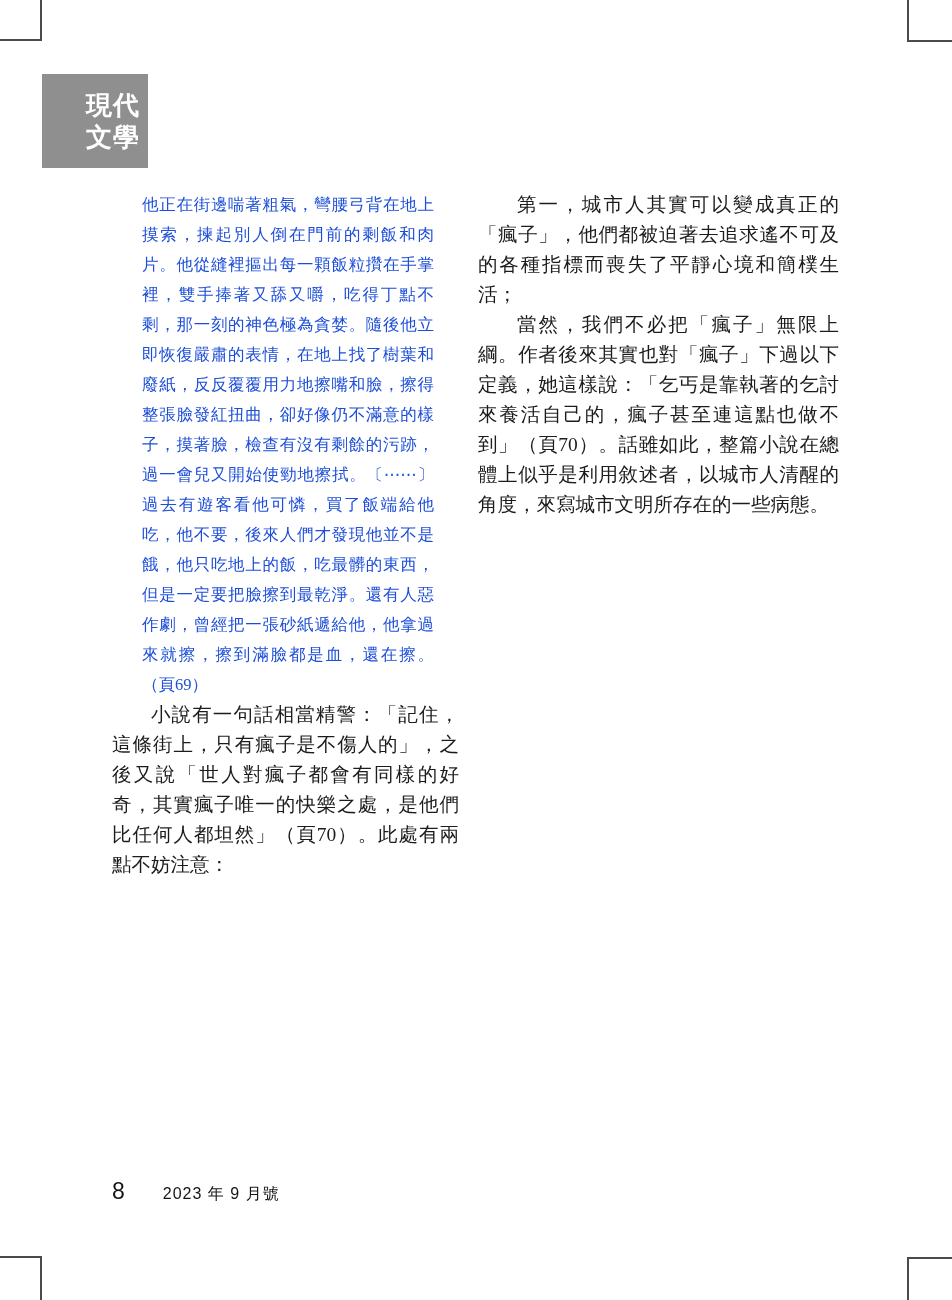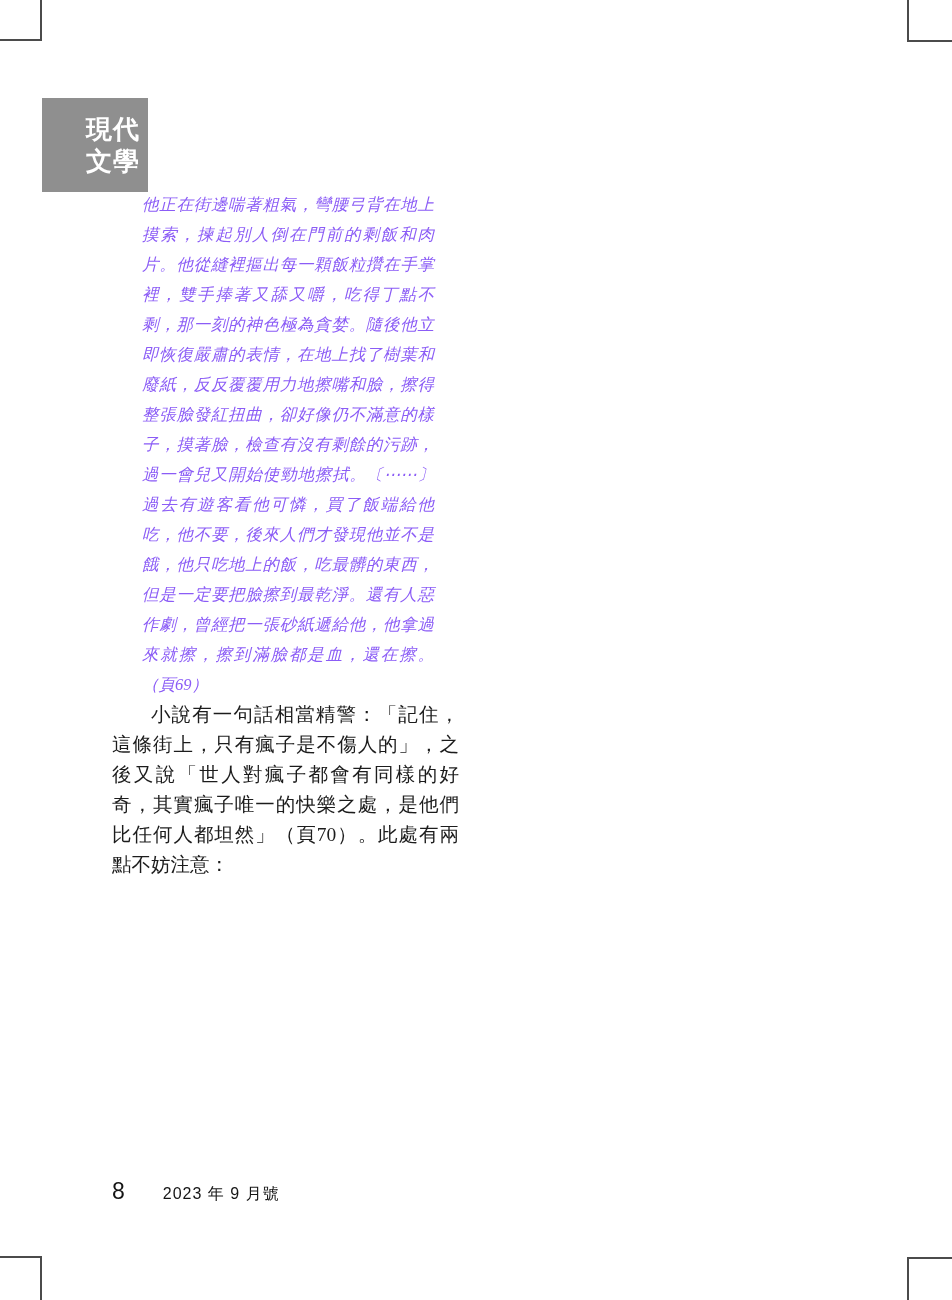--- a/index.html
+++ b/index.html
@@ -34,21 +34,20 @@
     height: 94px;
     background: #8f8f8f;
     color: #ffffff;
     font-family: "Liberation Sans", "DejaVu Sans", sans-serif;
     font-weight: bold;
     font-size: 26px;
     line-height: 32px;
     letter-spacing: 1px;
     text-align: right;
     padding: 15px 8px 0 0;
-    margin-top: 24px;
   }
 
   
   .col {
     position: absolute;
     top: 190px;
     color: #1c1c1c;
     font-size: 19.5px;
     line-height: 30px;
     text-align: justify;
@@ -56,22 +55,21 @@
   }
   .col-left  { left: 112px; width: 347px; }
   .col-right { left: 478px; width: 361px; }
   .col p { margin: 0; padding: 0; }
   .indent { text-indent: 2em; }
   .quote {
     margin: 0 16px 0 30px;
     width: 292px;
     font-size: 16.5px;
     line-height: 30px;
-    font-style: italic;
-    color: #8b5cf6;
+    color: #1d4ed8;
   }
 
   
   .footer {
     position: absolute;
     left: 112px;
     top: 1178px;
     display: flex;
     align-items: baseline;
     gap: 38px;
@@ -95,20 +93,22 @@
     <div>現代</div>
     <div>文學</div>
   </div>
 
   <div class="col col-left">
     <div class="quote">他正在街邊喘著粗氣，彎腰弓背在地上摸索，揀起別人倒在門前的剩飯和肉片。他從縫裡摳出每一顆飯粒攢在手掌裡，雙手捧著又舔又嚼，吃得丁點不剩，那一刻的神色極為貪婪。隨後他立即恢復嚴肅的表情，在地上找了樹葉和廢紙，反反覆覆用力地擦嘴和臉，擦得整張臉發紅扭曲，卻好像仍不滿意的樣子，摸著臉，檢查有沒有剩餘的污跡，過一會兒又開始使勁地擦拭。〔⋯⋯〕過去有遊客看他可憐，買了飯端給他吃，他不要，後來人們才發現他並不是餓，他只吃地上的飯，吃最髒的東西，但是一定要把臉擦到最乾淨。還有人惡作劇，曾經把一張砂紙遞給他，他拿過來就擦，擦到滿臉都是血，還在擦。（頁69）</div>
     <p class="indent">小說有一句話相當精警：「記住，這條街上，只有瘋子是不傷人的」，之後又說「世人對瘋子都會有同樣的好奇，其實瘋子唯一的快樂之處，是他們比任何人都坦然」（頁70）。此處有兩點不妨注意：</p>
   </div>
 
   <div class="col col-right">
+    <p class="indent">第一，城市人其實可以變成真正的「瘋子」，他們都被迫著去追求遙不可及的各種指標而喪失了平靜心境和簡樸生活；</p>
+    <p class="indent">當然，我們不必把「瘋子」無限上綱。作者後來其實也對「瘋子」下過以下定義，她這樣說：「乞丐是靠執著的乞討來養活自己的，瘋子甚至連這點也做不到」（頁70）。話雖如此，整篇小說在總體上似乎是利用敘述者，以城市人清醒的角度，來寫城市文明所存在的一些病態。</p>
   </div>
 
   <div class="footer">
     <span class="pagenum">8</span>
     <span class="issue">2023 年 9 月號</span>
   </div>
 
 </div>
 
 </body></html>

